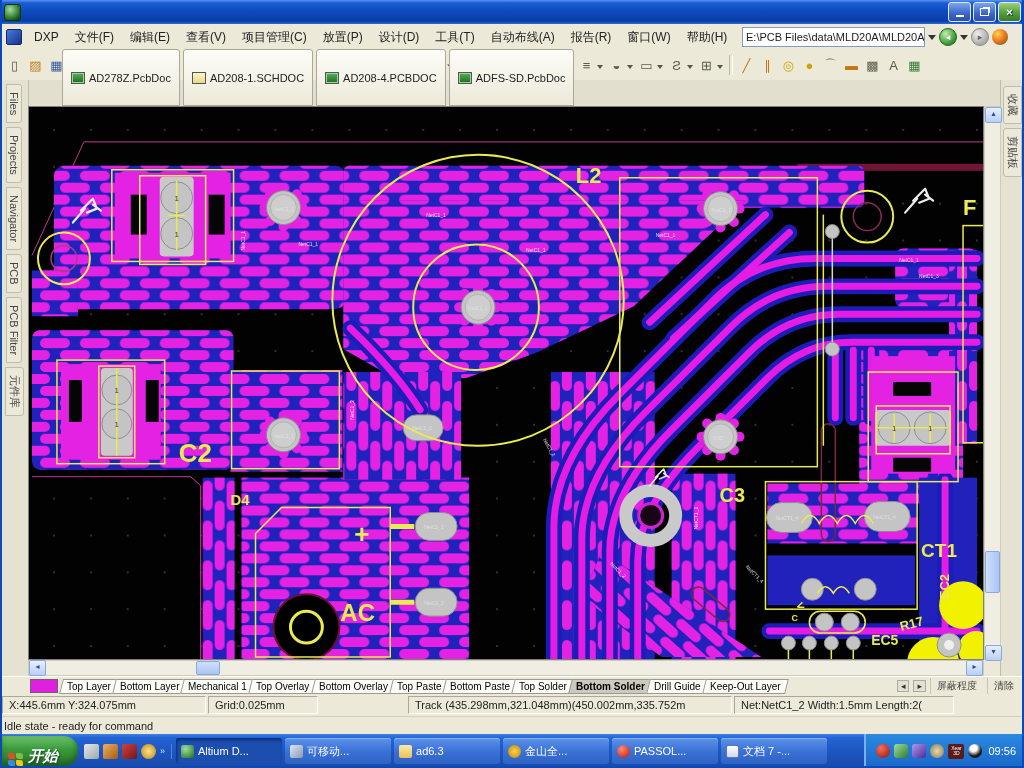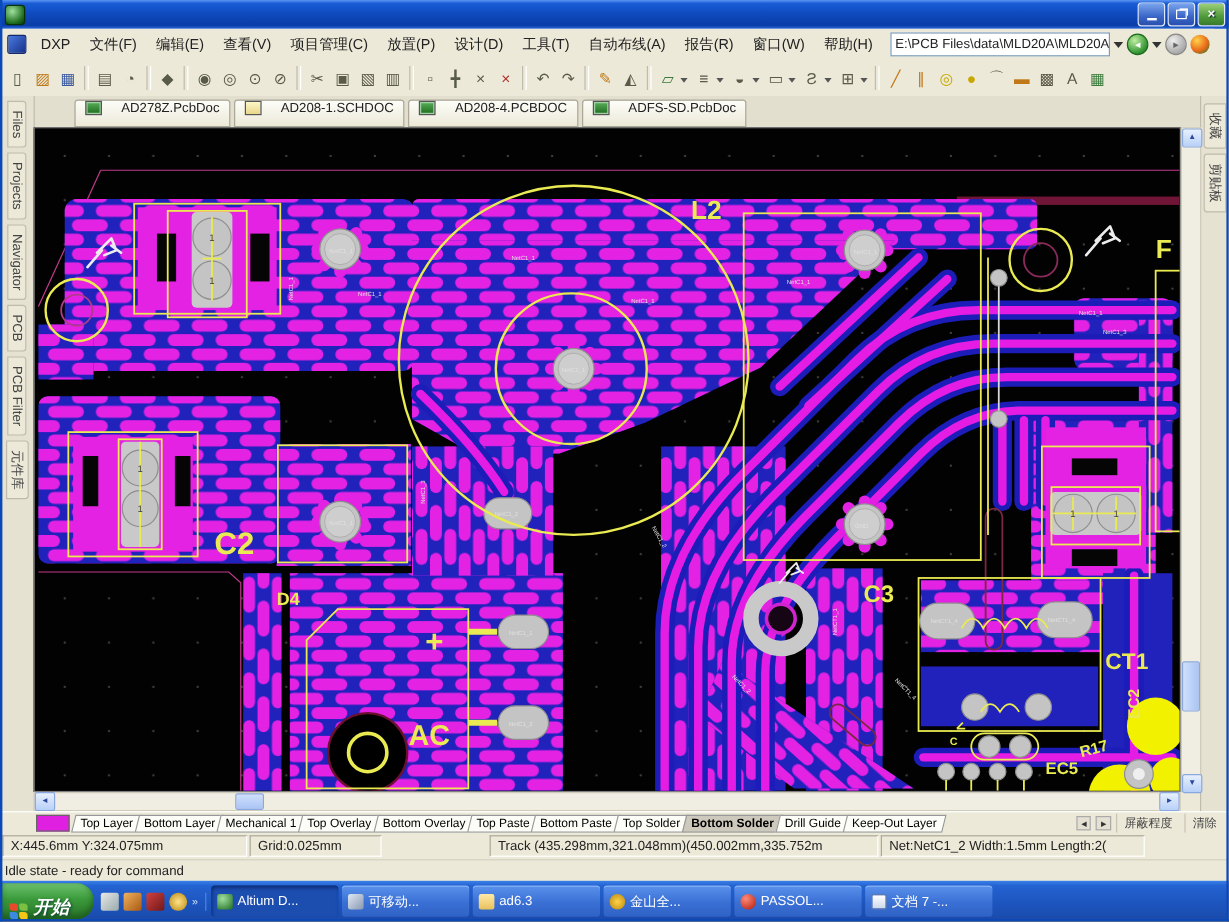--- a/index.html
+++ b/index.html
@@ -39,21 +39,21 @@
   .toolbar{position:absolute;top:50px;left:0;right:0;height:30px;background:#ece9d8;
     border-bottom:1px solid #c8c4b4;display:flex;align-items:center;padding-left:4px}
   .tbi{width:21px;height:20px;display:inline-flex;align-items:center;justify-content:center;
     font-size:13px;color:#5a5a4a}
   .tbi.or{color:#c07818}.tbi.yl{color:#c8a800}.tbi.rd{color:#b03030}.tbi.gr{color:#3a7a3a}.tbi.bl{color:#3a5aa0}
   .tsep{width:2px;height:20px;border-left:1px solid #c0bcac;border-right:1px solid #fff;margin:0 3px}
   .tdd{width:0;height:0;border:3px solid transparent;border-top:4px solid #555;margin:7px 3px 0 0}
   
   .doctabs{position:absolute;top:80px;left:28px;width:979px;height:26px;background:#e2dfcf;
     border-bottom:1px solid #aca899;display:flex;align-items:flex-end;gap:3px;padding-left:34px}
-  .dtab{display:flex;align-items:flex-start;gap:16px;height:21px;padding:0 8px;font-size:11px;color:#222;
+  .dtab{display:flex;align-items:center;gap:4px;height:21px;padding:17px 8px;font-size:11px;color:#222;
     background:linear-gradient(180deg,#fdfdf8,#ece9d8);border:1px solid #aca899;border-radius:3px 3px 0 0}
   .dtab.active{background:#fff;height:23px;border-bottom-color:#fff}
   .dicon{width:12px;height:10px;border:1px solid #555}
   .dicon.pcb{background:linear-gradient(180deg,#5ab05a,#1d6a1d);box-shadow:inset 0 0 0 1px #9fd09f}
   .dicon.sch{background:linear-gradient(180deg,#fdf6c8,#e8d88a)}
   .lstrip{position:absolute;top:80px;left:0;width:28px;height:596px;background:#e6e2d2;
     border-right:1px solid #c0bcac;display:flex;flex-direction:column;align-items:center;padding-top:2px}
   .rstrip{position:absolute;top:80px;right:0;width:23px;height:596px;background:#e6e2d2;
     border-left:1px solid #c0bcac;display:flex;flex-direction:column;align-items:center;padding-top:4px}
   .vtab{writing-mode:vertical-rl;text-orientation:sideways;font-size:11px;color:#444;background:#ece9d8;
@@ -625,15 +625,27 @@
       </div>
     <div class="task">
       <span class="tico" style="background:radial-gradient(circle at 35% 30%,#ff8a7a,#b01808);border-radius:50%"></span>
       <span>PASSOL...</span>
       </div>
     <div class="task">
       <span class="tico" style="background:linear-gradient(180deg,#fff,#cdd8ec);border:1px solid #5a7ab0;box-sizing:border-box"></span>
       <span>文档 7 -...</span>
       </div>
   </div>
+  <div class="tray">
+    <span class="trico" style="background:radial-gradient(circle at 35% 30%,#ff6a5a,#8a1808);border-radius:50%"></span>
+    <span class="trico" style="background:linear-gradient(135deg,#9fe09f,#2d7a2d)"></span>
+    <span class="trico" style="background:linear-gradient(135deg,#b09aec,#4a2a9a)"></span>
+    <span class="trico" style="background:radial-gradient(circle,#e8d8b0,#8a7a50);border-radius:50%"></span>
+    <span class="xear">
+      <span>Xear</span>
+        <span>3D</span>
+      </span>
+    <span class="trico" style="background:radial-gradient(circle at 40% 30%,#fff 25%,#1a1a1a 60%);border-radius:50%"></span>
+    <span class="clock">09:56</span>
+  </div>
 </div>
 
 <div class="winborder"></div>
 
 </body></html>

